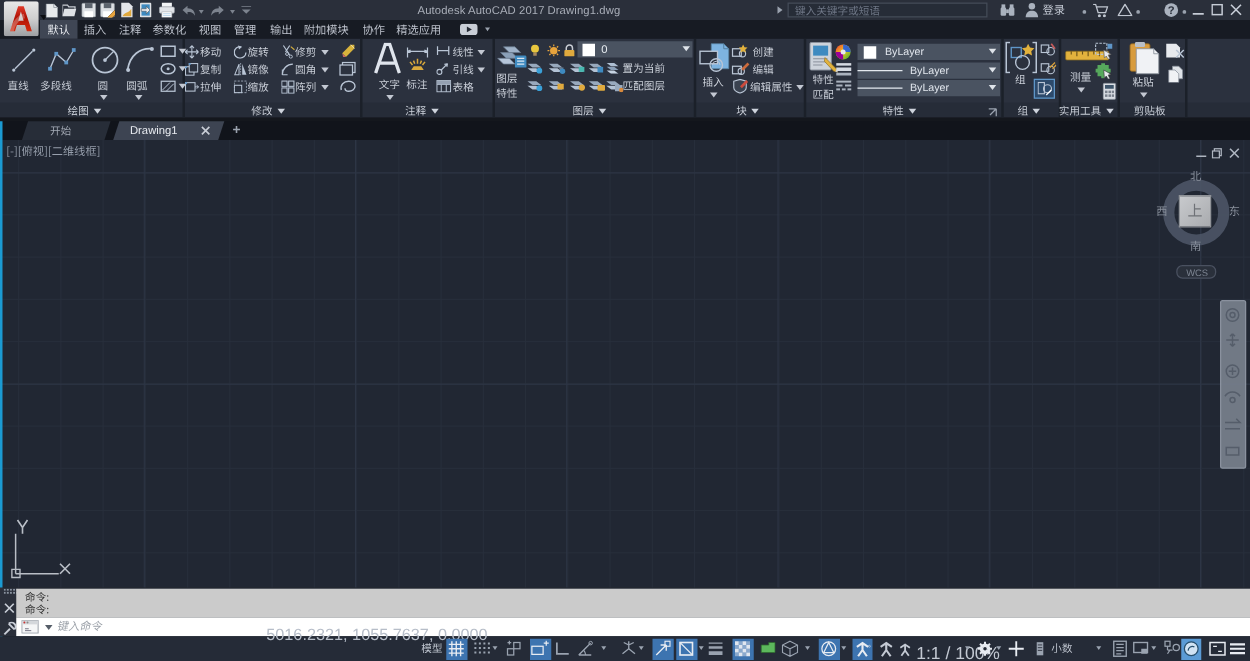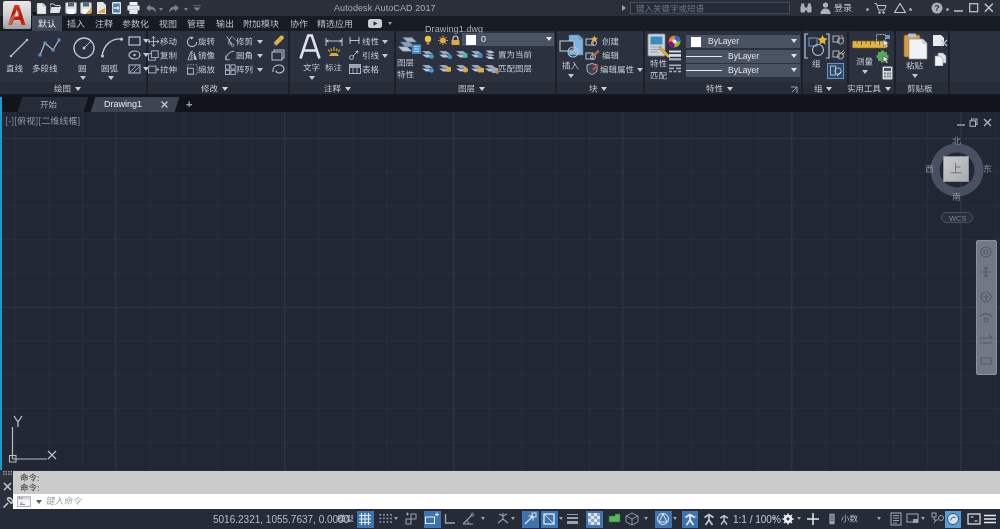--- a/index.html
+++ b/index.html
@@ -73,21 +73,21 @@
       <div style="position:absolute;left:159px;top:8px;width:0;height:0;border-left:2.5px solid transparent;border-right:2.5px solid transparent;border-top:3.5px solid #7c838e"></div>
       <svg style="position:absolute;left:168px;top:4px;" width="12" height="9">
         <path d="M11 4 L7 0.5 L7 2.5 C3 2.5 1 5 1 8.5 C2.5 6 4 5.5 7 5.5 L7 7.5 Z" fill="#7c838e"></path>
       </svg>
       <div style="position:absolute;left:184px;top:8px;width:0;height:0;border-left:2.5px solid transparent;border-right:2.5px solid transparent;border-top:3.5px solid #7c838e"></div>
       <svg style="position:absolute;left:193px;top:5px;" width="8" height="7">
         <path d="M0 0 H8" stroke="#7c838e" stroke-width="1.2"></path>
         <path d="M0.5 2.5 L4 6 L7.5 2.5 Z" fill="#7c838e"></path>
       </svg>
       <div style="position:absolute;left:334px;top:3px;font-size:9px;color:#a9aeb8;white-space:nowrap;letter-spacing:0.1px;">Autodesk AutoCAD 2017</div>
-      <div style="position:absolute;left:425px;top:3px;font-size:9px;color:#a9aeb8;white-space:nowrap;letter-spacing:0.1px;margin-top:21px;">Drawing1.dwg</div>
+      <div style="position:absolute;left:438px;top:3px;font-size:9px;color:#a9aeb8;white-space:nowrap;letter-spacing:0.1px;">Drawing1.dwg</div>
       <div style="position:absolute;left:622px;top:5px;width:0;height:0;border-top:3.5px solid transparent;border-bottom:3.5px solid transparent;border-left:4.5px solid #9aa2ae"></div>
       <div style="position:absolute;left:630px;top:2px;width:160px;height:12px;background:#262c37;border:1px solid #454c59;"></div>
       <svg style="position:absolute;left:636px;top:4px;overflow:visible" width="68" height="11">
         <g transform="translate(0,7.7) scale(0.008500,-0.008500)" fill="#707888">
           <use href="#g952E" x="0"></use>
           <use href="#g5165" x="1000"></use>
           <use href="#g5173" x="2000"></use>
           <use href="#g952E" x="3000"></use>
           <use href="#g5B57" x="4000"></use>
           <use href="#g6216" x="5000"></use>
@@ -963,21 +963,21 @@
         <g transform="translate(0,8.1) scale(0.009000,-0.009000)" fill="#9aa0a8">
           <use href="#g952E" x="0"></use>
           <use href="#g5165" x="1000"></use>
           <use href="#g547D" x="2000"></use>
           <use href="#g4EE4" x="3000"></use>
         </g>
       </svg>
     </div>
     <div id="status">
       <div style="position:absolute;left:0px;top:509px;width:1000px;height:20px;background:#252b37;"></div>
-      <div style="position:absolute;left:213px;top:514px;font-size:10px;color:#b6bdc8;white-space:nowrap;">5016.2321, 1055.7637, 0.0000</div>
+      <div style="position:absolute;left:213px;top:500px;font-size:13px;color:#b6bdc8;white-space:nowrap;">5016.2321, 1055.7637, 0.0000</div>
       <svg style="position:absolute;left:337px;top:514px;overflow:visible" width="17" height="11">
         <g transform="translate(0,7.7) scale(0.008500,-0.008500)" fill="#c3c9d3">
           <use href="#g6A21" x="0"></use>
           <use href="#g578B" x="1000"></use>
         </g>
       </svg>
       <div style="position:absolute;left:357px;top:511px;width:17px;height:17px;background:#3d74b0;"></div>
       <svg style="position:absolute;left:357px;top:511px;" width="16" height="16" viewBox="0 0 16 16">
         <g stroke="#e8ecf2" stroke-width="1.1">
           <path d="M2 4.5 H14 M2 8 H14 M2 11.5 H14 M4.5 2 V14 M8 2 V14 M11.5 2 V14"></path>
@@ -1087,21 +1087,21 @@
       <svg style="position:absolute;left:701px;top:511px;" width="16" height="16" viewBox="0 0 16 16">
         <g>
           <path d="M8 3 L8 9 M8 9 L4.5 14 M8 9 L11.5 14 M3.5 6.5 L8 3.5 L12.5 6.5" stroke="#c3c9d3" stroke-width="1.7" fill="none"></path>
         </g>
       </svg>
       <svg style="position:absolute;left:716px;top:511px;" width="16" height="16" viewBox="0 0 16 16">
         <g transform="scale(0.85) translate(1.5,2)">
           <path d="M8 3 L8 9 M8 9 L4.5 14 M8 9 L11.5 14 M3.5 6.5 L8 3.5 L12.5 6.5" stroke="#c3c9d3" stroke-width="1.7" fill="none"></path>
         </g>
       </svg>
-      <div style="position:absolute;left:733px;top:514px;font-size:10px;color:#c3c9d3;white-space:nowrap;">1:1 / 100%</div>
+      <div style="position:absolute;left:733px;top:514px;font-size:14px;color:#c3c9d3;white-space:nowrap;">1:1 / 100%</div>
       <div style="position:absolute;left:772px;top:517px;width:0;height:0;border-left:2.5px solid transparent;border-right:2.5px solid transparent;border-top:3.5px solid #9aa3b0"></div>
       <svg style="position:absolute;left:780px;top:511px;" width="16" height="16" viewBox="0 0 16 16">
         <circle cx="8" cy="8" r="3.2" fill="none" stroke="#e8ecf2" stroke-width="2"></circle>
         <g stroke="#e8ecf2" stroke-width="1.6">
           <path d="M8 8 L13.6 8.0"></path>
           <path d="M8 8 L12.0 12.0"></path>
           <path d="M8 8 L8.0 13.6"></path>
           <path d="M8 8 L4.0 12.0"></path>
           <path d="M8 8 L2.4 8.0"></path>
           <path d="M8 8 L4.0 4.0"></path>

